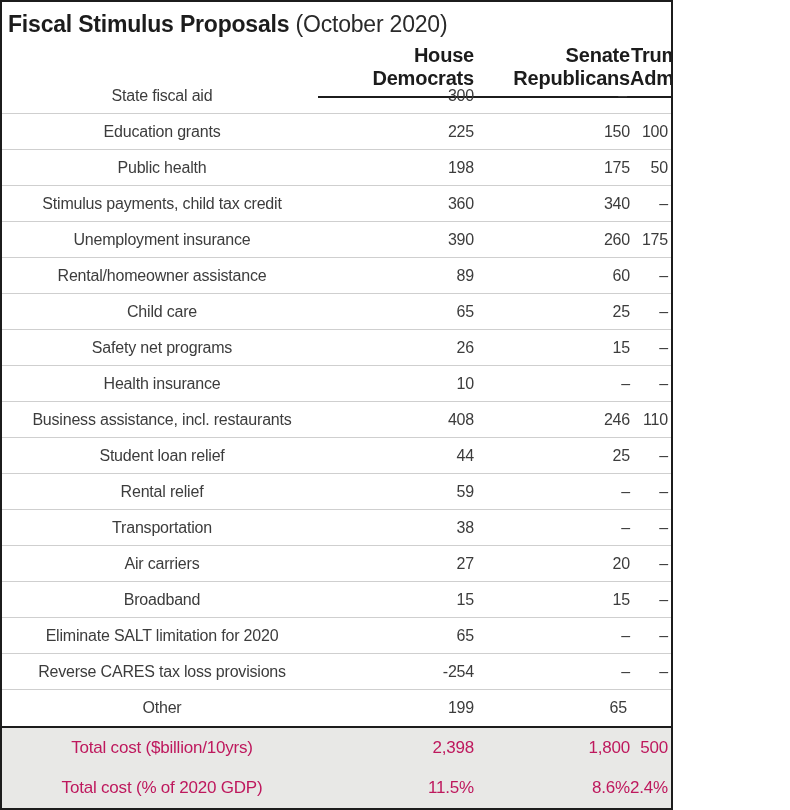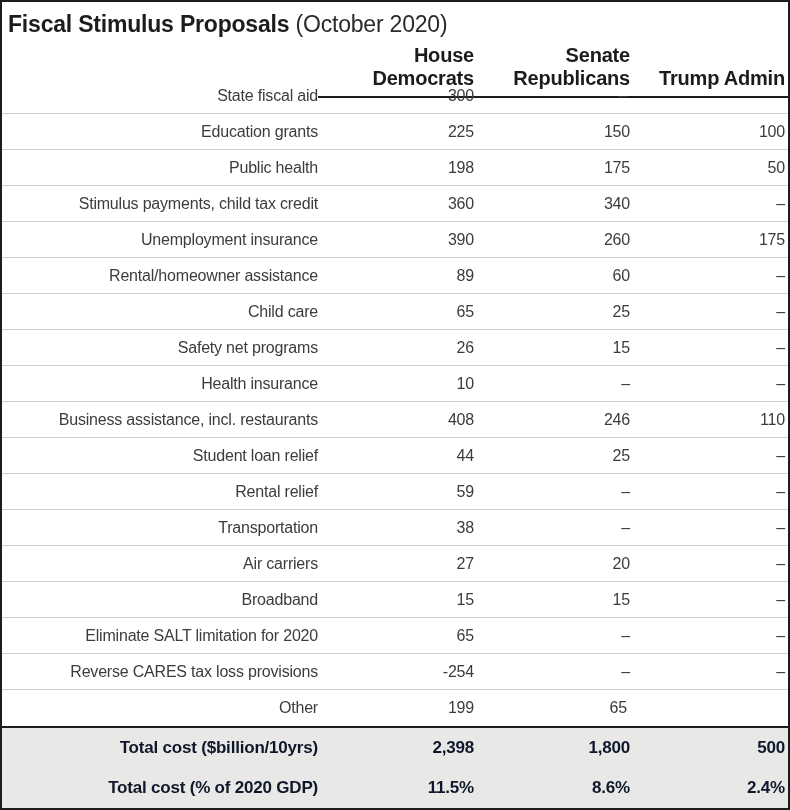--- a/index.html
+++ b/index.html
@@ -9,21 +9,21 @@
     --totals-bg:#e8e8e6;
     --bg:#ffffff;
   }
   *{margin:0;padding:0;box-sizing:border-box;}
   html,body{background:#fff;}
   body{
     font-family:"Liberation Sans", sans-serif;
     letter-spacing:-0.2px;
   }
   .page{
-    width:790px;height:810px;
+    width:673px;height:810px;
     border:2px solid var(--ink);
     background:var(--bg);
     overflow:hidden;
   }
   
   .title-bar{
     height:42px;
     padding:9px 6px 0 6px;
     white-space:nowrap;
   }
@@ -69,39 +69,39 @@
   .row{
     height:36px;
     border-bottom:1px solid var(--sep);
   }
   .row:last-child{border-bottom:none;}
   .row .cell{
     font-size:16px;
     color:var(--body-ink);
   }
   .row .cell.label{
-    text-align:right;
+    text-align:center;
     padding-left:4px;
   }
   .row .cell.num{
     text-align:right;
   }
   .row .cell.num:last-child{padding-right:3px;}
   
   .totals{
     border-top:2px solid var(--ink);
     background:var(--totals-bg);
   }
   .totals .row{
     height:40px;
     border-bottom:none;
   }
   .totals .row .cell{
-    font-weight:700;
-    color:#0f172a;
+    font-weight:400;
+    color:#be185d;
     font-size:17px;
   }
 </style>
 </head>
 <body>
 
 <div class="page">
 
   <div class="title-bar">
     <span class="title">Fiscal Stimulus Proposals</span><span class="subtitle"> (October 2020)</span>

